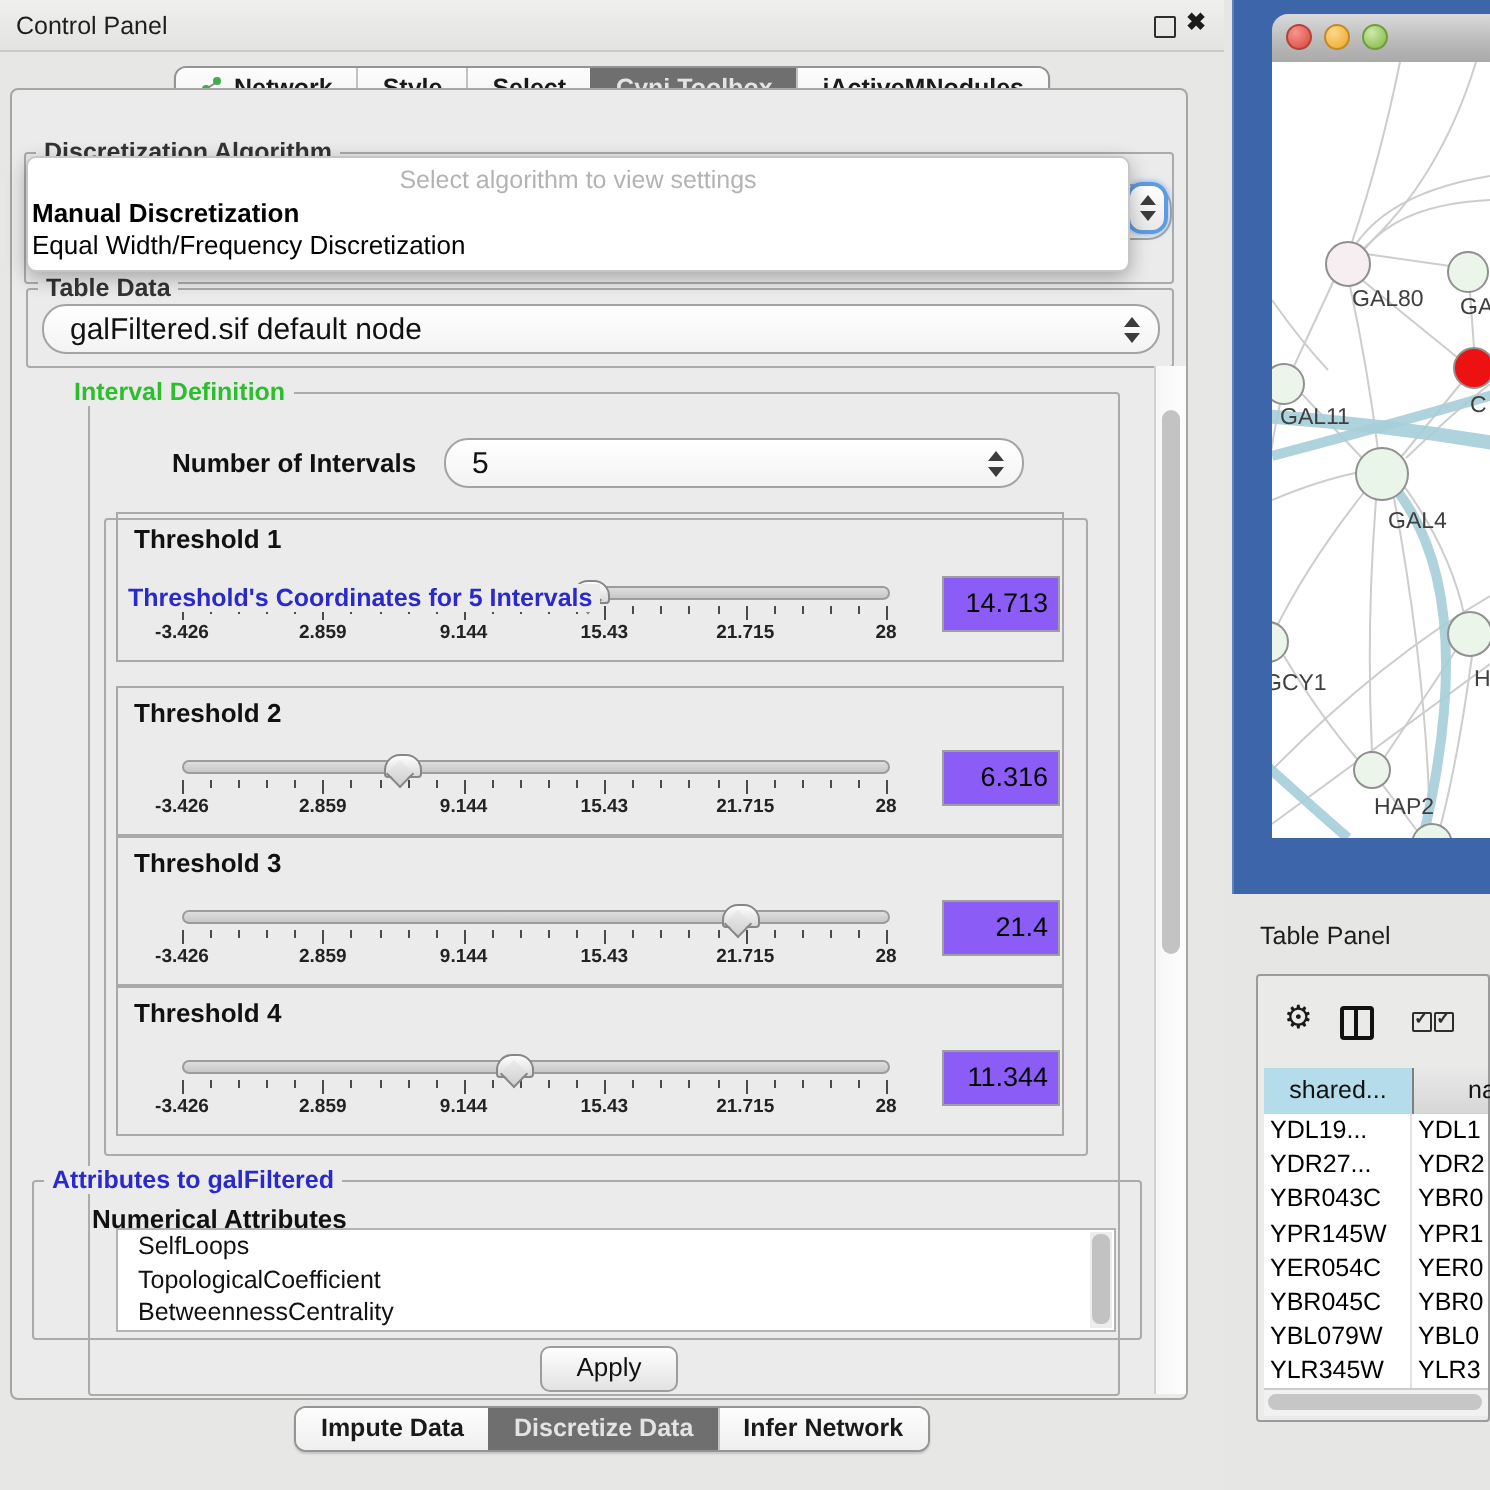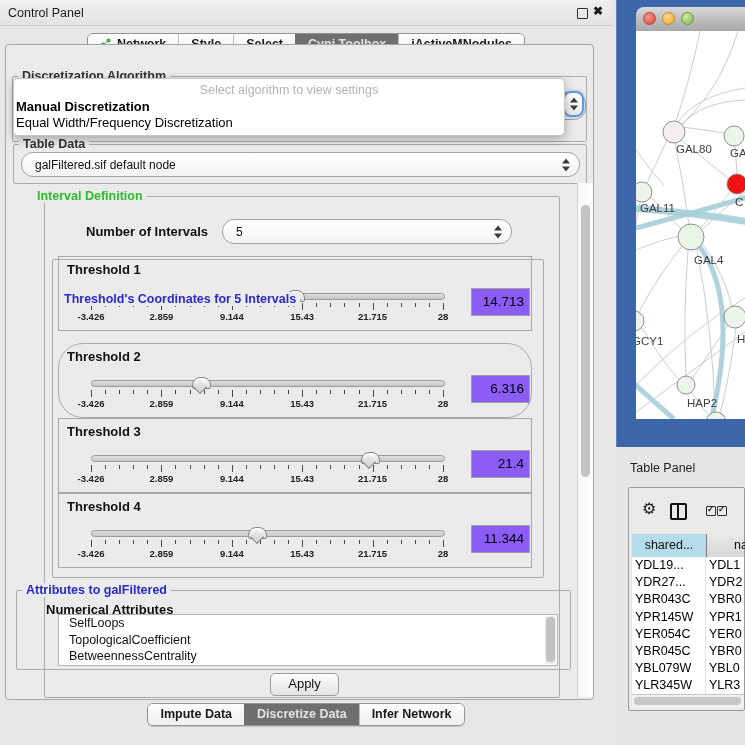--- a/index.html
+++ b/index.html
@@ -21,21 +21,21 @@
   .tab.sel{background:#6f6f6f;color:#e3e3e3;border-left-color:#6f6f6f;}
   
   .main-panel{position:absolute;left:5px;top:44px;width:587px;height:654px;background:#ebebeb;
               border:1px solid #a6a6a6;border-radius:4px;}
   .group{position:absolute;border:1px solid #ababab;border-radius:2px;}
   .gtitle{position:absolute;font-size:12.5px;font-weight:bold;color:#333;background:#ebebeb;
           padding:0 4px;white-space:nowrap;z-index:3;}
   .gtitle.green{color:#2cbe2c;}
   .gtitle.blue{color:#2929cc;}
   .combo{position:absolute;background:linear-gradient(#ffffff,#f3f3f3);border:1px solid #a3a3a3;
-         border-radius:12px;font-size:12px;}
+         border-radius:12px;font-size:15px;}
   .combo .val{position:absolute;left:13px;top:50%;transform:translateY(-50%);white-space:nowrap;color:#111;}
   .stepper{position:absolute;right:9px;top:50%;transform:translateY(-50%);width:9px;height:15px;}
   .stepper::before{content:"";position:absolute;left:1px;top:1px;border-left:4px solid transparent;
                    border-right:4px solid transparent;border-bottom:5px solid #3c3c3c;}
   .stepper::after{content:"";position:absolute;left:1px;bottom:1px;border-left:4px solid transparent;
                   border-right:4px solid transparent;border-top:5px solid #3c3c3c;}
   
   .combo-sliver{position:absolute;left:492px;top:92px;width:92px;height:26px;z-index:4;
                 background:linear-gradient(#fff,#efefef);border:1px solid #a3a3a3;border-radius:12px;}
   .focus-ring{position:absolute;left:563px;top:91px;width:21px;height:26px;z-index:6;box-sizing:border-box;
@@ -212,21 +212,21 @@
         <div class="tick" style="left: 299.52px; top: 46px; height: 4px;"></div>
         <div class="tick" style="left: 313.6px; top: 46px; height: 7px;"></div>
         <div class="t-ticklabel" style="left: 313.6px;">21.715</div>
         <div class="tick" style="left: 327.68px; top: 46px; height: 4px;"></div>
         <div class="tick" style="left: 341.76px; top: 46px; height: 4px;"></div>
         <div class="tick" style="left: 355.84px; top: 46px; height: 4px;"></div>
         <div class="tick" style="left: 369.92px; top: 46px; height: 4px;"></div>
         <div class="tick" style="left: 384px; top: 46px; height: 7px;"></div>
         <div class="t-ticklabel" style="left: 384px;">28</div>
       </div>
-      <div class="tbox" style="top: 343px; border-radius: 25px;">
+      <div class="tbox" style="top: 343px;">
     <div class="t-label">Threshold 2</div>
     <div class="t-track"></div>
     <div class="t-thumb" style="left: 132.619px; top: 33px;"></div>
     <div class="t-value">6.316</div>
   <div class="tick" style="left: 32px; top: 46px; height: 7px;"></div>
         <div class="t-ticklabel" style="left: 32px;">-3.426</div>
         <div class="tick" style="left: 46.08px; top: 46px; height: 4px;"></div>
         <div class="tick" style="left: 60.16px; top: 46px; height: 4px;"></div>
         <div class="tick" style="left: 74.24px; top: 46px; height: 4px;"></div>
         <div class="tick" style="left: 88.32px; top: 46px; height: 4px;"></div>

